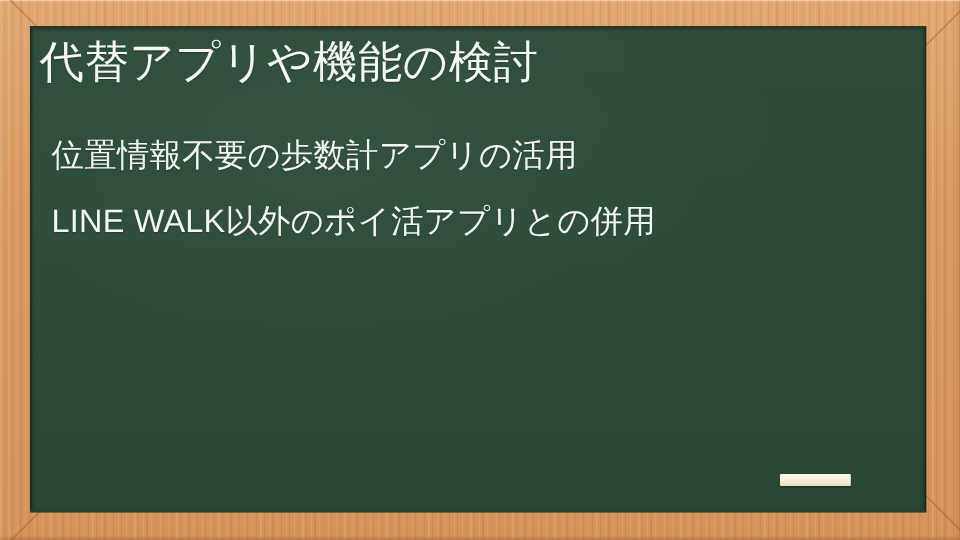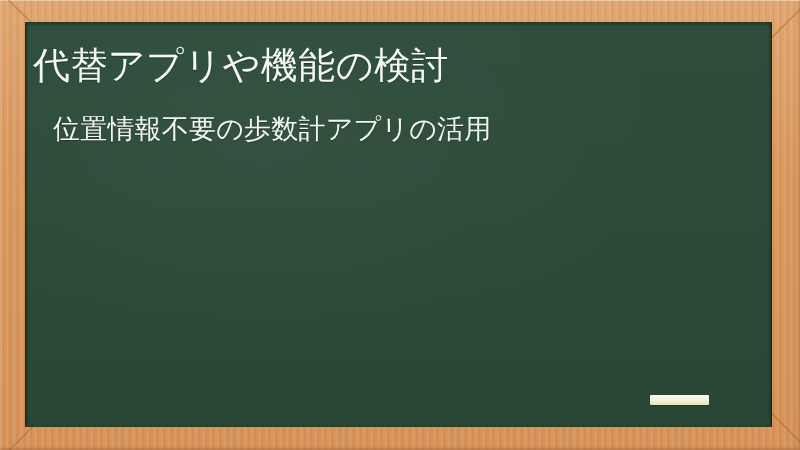--- a/index.html
+++ b/index.html
@@ -107,32 +107,32 @@
 
   
   .content {
     position: absolute;
     left: 0; top: 0; right: 0; bottom: 0;
   }
 
   .title {
     position: absolute;
     left: 8px;
-    top: 23px;
+    top: 9px;
     font-size: 37px;
     line-height: 1.12;
     color: #f4f7f4;
     white-space: nowrap;
     letter-spacing: 0.4px;
     text-shadow: 0 1px 1px rgba(0,0,0,0.30);
   }
 
   .body-list {
     position: absolute;
-    left: 28px;
+    left: 18px;
     top: 80px;
     margin: 0;
     padding: 0;
     list-style: none;
   }
 
   .body-item {
     font-size: 27px;
     line-height: 55px;
     color: #f2f6f2;
@@ -167,19 +167,20 @@
 
   <div class="board">
     <div class="board-top-seam"></div>
     <div class="board-bottom-seam"></div>
 
     <div class="content">
       <div class="title">代替アプリや機能の検討</div>
 
       <ul class="body-list">
         <li class="body-item">位置情報不要の歩数計アプリの活用</li>
+        <li class="body-item">LINE WALK以外のポイ活アプリとの併用</li>
       </ul>
     </div>
   </div>
 
   <div class="chalk"></div>
 
 </div>
 
 </body></html>

